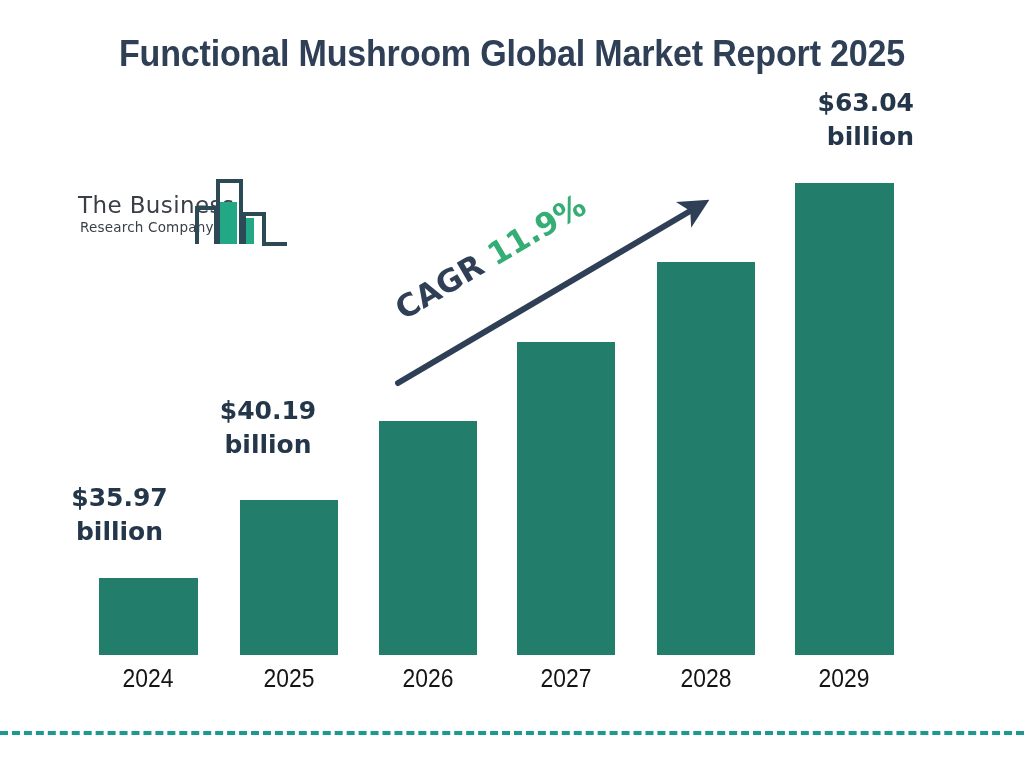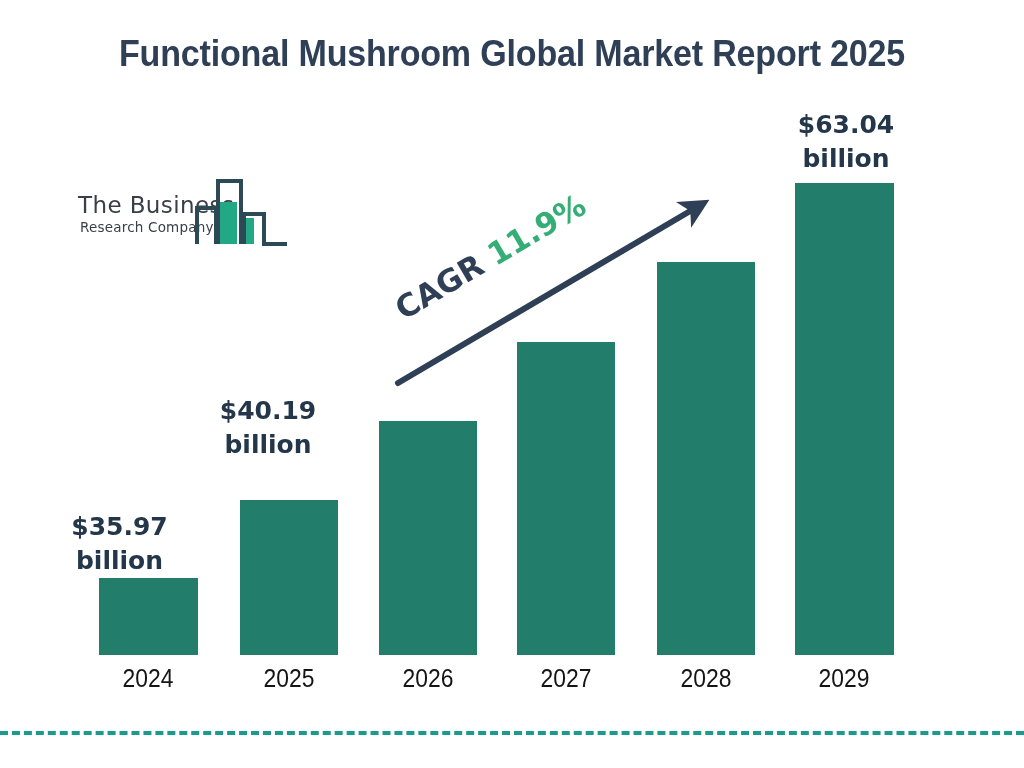--- a/index.html
+++ b/index.html
@@ -158,25 +158,25 @@
 
   <div class="bars-layer">
     <div class="bar" style="left:99px;  top:578px; width:99px; height:77px;"></div>
     <div class="bar" style="left:240px; top:500px; width:98px; height:155px;"></div>
     <div class="bar" style="left:379px; top:421px; width:98px; height:234px;"></div>
     <div class="bar" style="left:517px; top:342px; width:98px; height:313px;"></div>
     <div class="bar" style="left:657px; top:262px; width:98px; height:393px;"></div>
     <div class="bar" style="left:795px; top:183px; width:99px; height:472px;"></div>
   </div>
 
-  <div class="value-label" style="left:53px; top:481px; width:133px;margin-top:29px;">$35.97
+  <div class="value-label" style="left:53px; top:481px; width:133px;">$35.97
 billion</div>
   <div class="value-label" style="left:200px; top:394px; width:136px;">$40.19
 billion</div>
-  <div class="value-label" style="left:778px; top:108px; width:136px;">$63.04
+  <div class="value-label" style="left:778px; top:86px; width:136px;text-align:right;">$63.04
 billion</div>
 
   <svg class="cagr-arrow" width="1024" height="768" viewBox="0 0 1024 768">
     <defs>
       <marker id="cagr-head" markerWidth="5" markerHeight="5" refX="2.6" refY="2.5" orient="auto">
         <path d="M0,0 L5,2.5 L0,5 L1.3,2.5 z" fill="#2e3f56"></path>
       </marker>
     </defs>
     <line x1="398" y1="383" x2="697" y2="207" stroke="#2e3f56" stroke-width="6" stroke-linecap="round" marker-end="url(#cagr-head)"></line>
   </svg>

